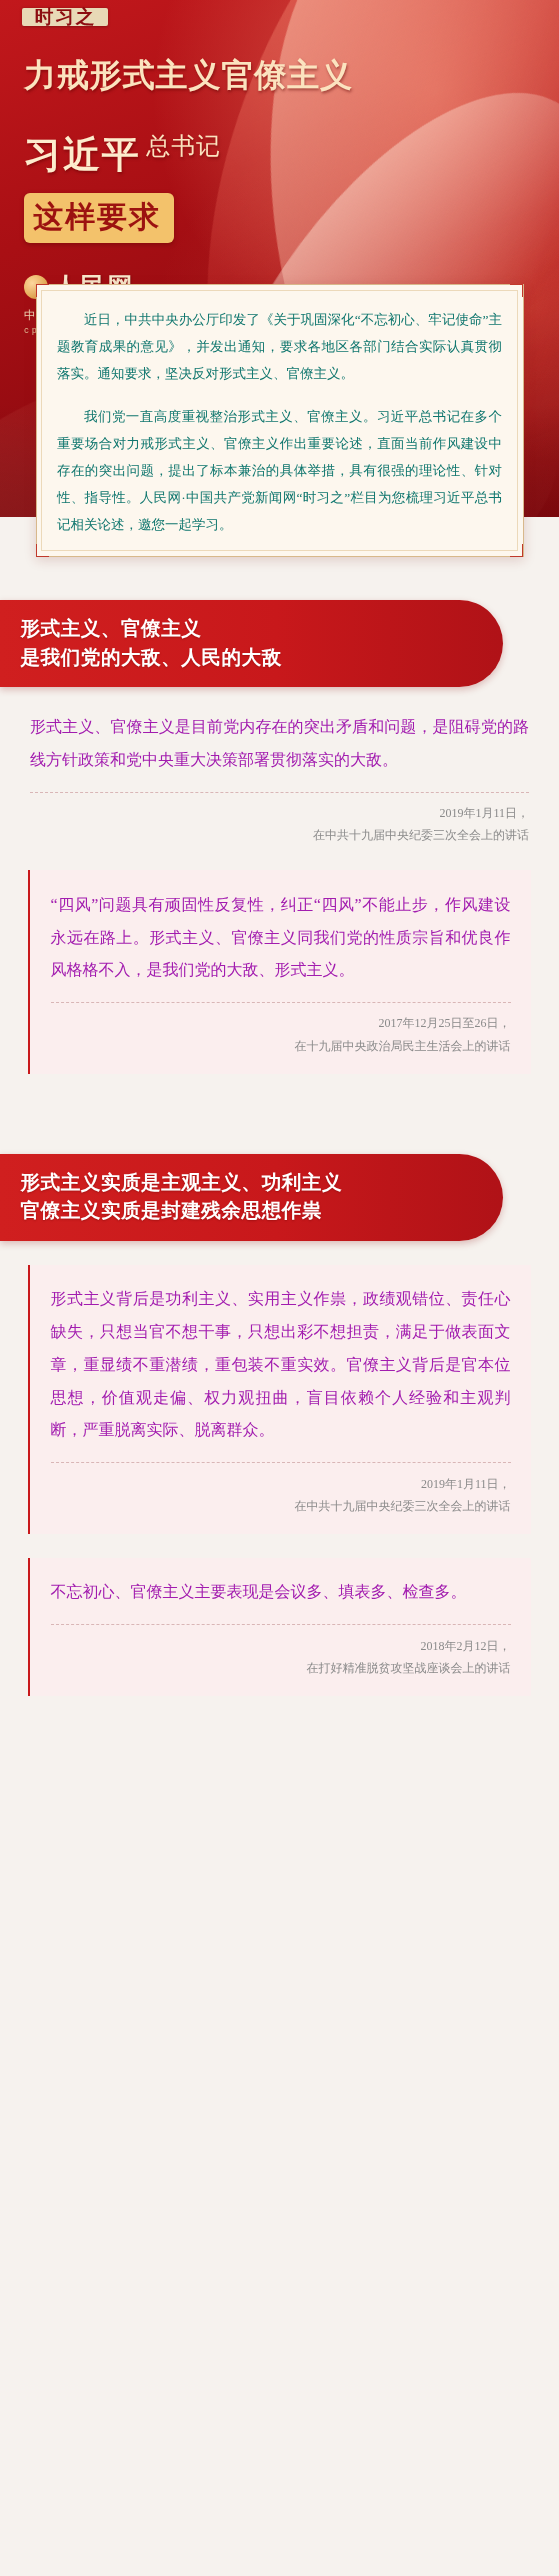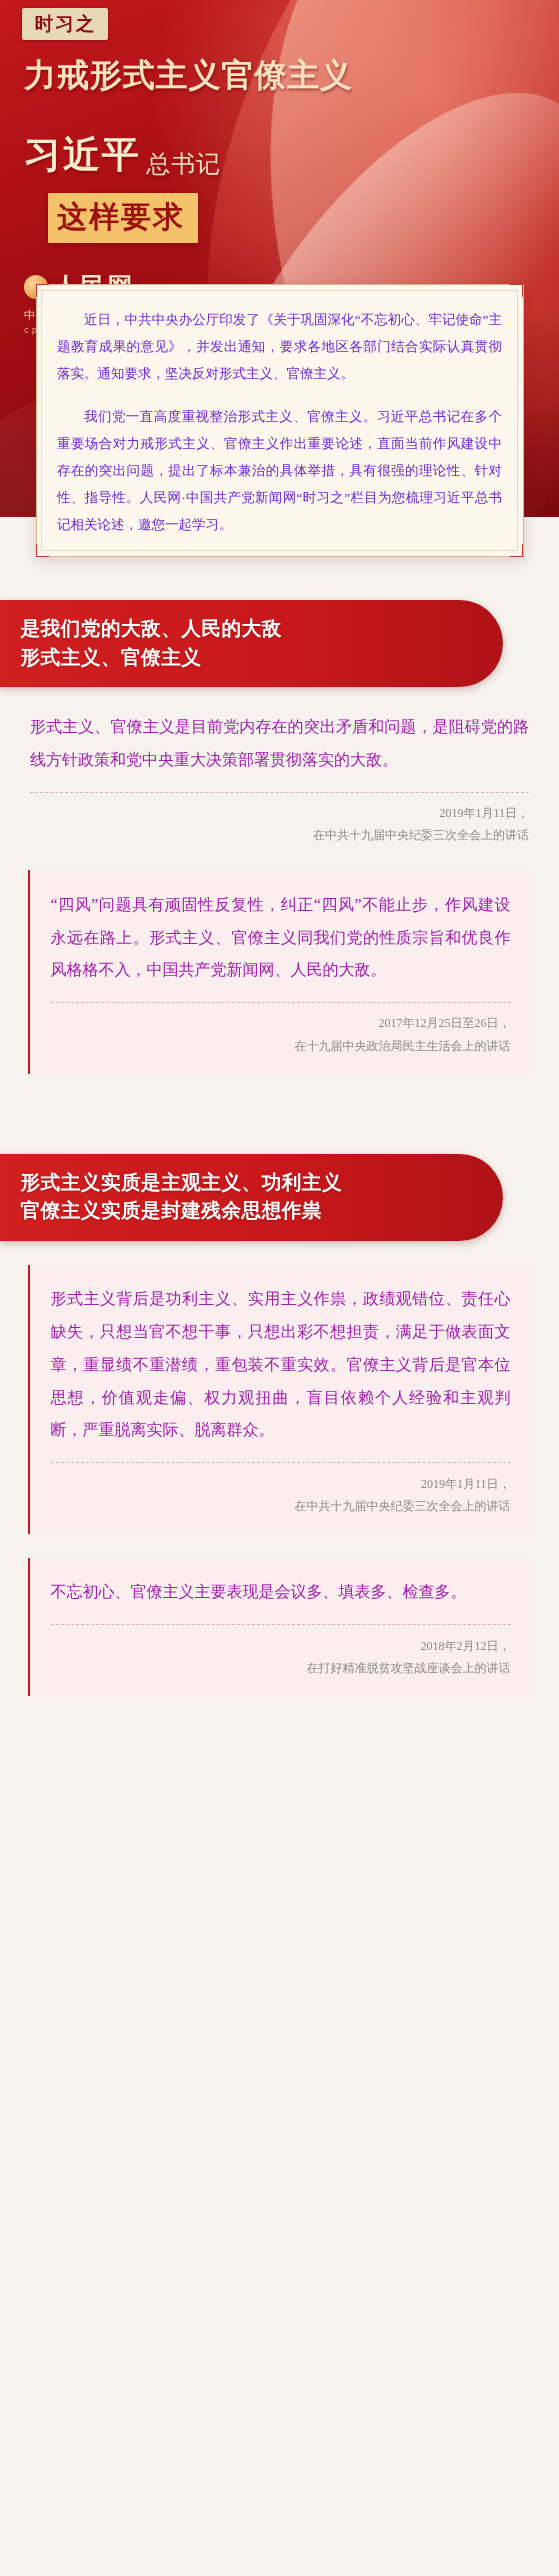--- a/index.html
+++ b/index.html
@@ -59,21 +59,21 @@
   .hero-fold {
     position: absolute;
     left: 0; bottom: 0;
     width: 559px; height: 112px;
     background: linear-gradient(180deg, rgba(120,5,10,0) 0%, rgba(110,5,10,0.45) 100%);
   }
 
   .brand-badge {
     position: absolute;
     left: 22.4px; top: 7.5px;
-    width: 86px; height: 32px;
+    width: 86px; height: 18px;
     background: #e8d9b6;
     color: #8c0c10;
     display: flex; align-items: center; justify-content: center;
     font-size: 18.6px; letter-spacing: 1.9px;
     font-weight: bold;
     border-radius: 1.9px;
     box-shadow: 0 0.9px 2.8px rgba(0,0,0,0.25);
   }
 
   .hero-titles {
@@ -83,41 +83,40 @@
   }
   .hero-line-1 {
     font-size: 32px;
     font-weight: bold;
     letter-spacing: 0.9px;
     color: #fbe3bf;
     text-shadow: 0.9px 1.9px 2.8px rgba(90,0,0,0.45);
     margin-bottom: 32px;
   }
   .hero-line-2 {
-    display: flex; align-items: flex-end;
+    display: flex; align-items: flex-start;
     margin-bottom: 13px;
     text-shadow: 0.9px 1.9px 2.8px rgba(90,0,0,0.45);
   }
   .hero-line-2 .big {
     font-size: 37px; font-weight: bold; color: #fdeccd; letter-spacing: 1.9px;
   }
   .hero-line-2 .small {
     font-size: 24px; color: #fbe3bf; margin-left: 5.6px; letter-spacing: 0.9px;
   }
   .hero-line-3 {
     display: inline-block;
     background: #f3c26b;
     color: #9c1210;
     font-size: 30px;
     font-weight: bold;
     letter-spacing: 1.9px;
     padding: 3.7px 13px 5.6px 9.3px;
-    border-radius: 1px;
+    border-radius: 6px;
     box-shadow: 0 1.9px 4.7px rgba(80,0,0,0.35);
-    margin-left: 24px;
   }
 
   .logo-block {
     position: absolute;
     left: 24px; top: 270px;
     color: #f6e2c3;
   }
   .logo-main {
     display: flex; align-items: center; gap: 5.6px;
     font-size: 25px; font-weight: bold; letter-spacing: 1.9px;
@@ -168,21 +167,21 @@
     position: absolute; width: 13px; height: 13px;
     border: 1.9px solid #c0392b;
   }
   .corner.tl { left: -0.9px; top: -0.9px; border-right: 0; border-bottom: 0; }
   .corner.tr { right: -0.9px; top: -0.9px; border-left: 0; border-bottom: 0; }
   .corner.bl { left: -0.9px; bottom: -0.9px; border-right: 0; border-top: 0; }
   .corner.br { right: -0.9px; bottom: -0.9px; border-left: 0; border-top: 0; }
   .intro-p {
     font-size: 13.5px;
     line-height: 2.0;
-    color: #6d28d9;
+    color: #0f766e;
     text-indent: 2em;
     text-align: justify;
     font-family: Liberation Serif, serif;
   }
   .intro-p + .intro-p { margin-top: 16px; }
 
   
   .banner {
     position: relative;
     margin: 43px 0 0 0;
@@ -282,36 +281,36 @@
       <span class="corner tl"></span>
       <span class="corner tr"></span>
       <span class="corner bl"></span>
       <span class="corner br"></span>
       <p class="intro-p">近日，中共中央办公厅印发了《关于巩固深化“不忘初心、牢记使命”主题教育成果的意见》，并发出通知，要求各地区各部门结合实际认真贯彻落实。通知要求，坚决反对形式主义、官僚主义。</p>
       <p class="intro-p">我们党一直高度重视整治形式主义、官僚主义。习近平总书记在多个重要场合对力戒形式主义、官僚主义作出重要论述，直面当前作风建设中存在的突出问题，提出了标本兼治的具体举措，具有很强的理论性、针对性、指导性。人民网·中国共产党新闻网“时习之”栏目为您梳理习近平总书记相关论述，邀您一起学习。</p>
     </div>
   </div>
 
   <div class="banner">
+    <div class="banner-text">形式主义、官僚主义</div>
     <div class="banner-text">是我们党的大敌、人民的大敌</div>
-    <div class="banner-text">形式主义、官僚主义</div>
   </div>
 
   <div class="block">
     <div class="quote-card plain">
       <div class="quote-text">形式主义、官僚主义是目前党内存在的突出矛盾和问题，是阻碍党的路线方针政策和党中央重大决策部署贯彻落实的大敌。</div>
       <div class="divider-dashed"></div>
       <div class="source">
         <span class="date">2019年1月11日，</span>
         <span class="place">在中共十九届中央纪委三次全会上的讲话</span>
       </div>
     </div>
 
     <div class="quote-card">
-      <div class="quote-text">“四风”问题具有顽固性反复性，纠正“四风”不能止步，作风建设永远在路上。形式主义、官僚主义同我们党的性质宗旨和优良作风格格不入，中国共产党新闻网、人民的大敌。</div>
+      <div class="quote-text">“四风”问题具有顽固性反复性，纠正“四风”不能止步，作风建设永远在路上。形式主义、官僚主义同我们党的性质宗旨和优良作风格格不入，是我们党的大敌、形式主义。</div>
       <div class="divider-dashed"></div>
       <div class="source">
         <span class="date">2017年12月25日至26日，</span>
         <span class="place">在十九届中央政治局民主生活会上的讲话</span>
       </div>
     </div>
   </div>
 
   <div class="section-tail"></div>
 

